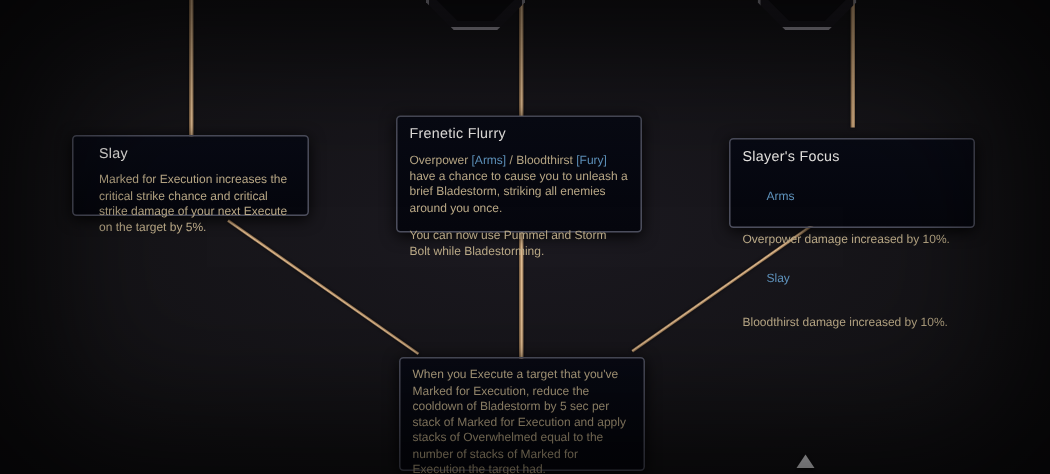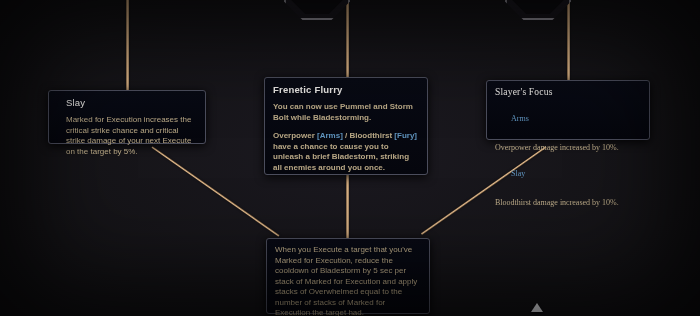--- a/index.html
+++ b/index.html
@@ -79,27 +79,27 @@
   </div>
   <div class="node" style="left:505px;top:-46px;">
     <div class="inner"></div>
   </div>
 
   <div class="tip" style="left:48px;top:90px;width:158px;height:54px;padding-left:17px;">
     <p class="ttl">Slay</p>
     <p class="body">Marked for Execution increases the critical strike chance and critical strike damage of your next Execute on the target by 5%.</p>
   </div>
 
-  <div class="tip" style="left:264px;top:77px;width:164px;height:98px;font-weight:bold;">
+  <div class="tip" style="left:264px;top:77px;width:164px;height:78px;">
     <p class="ttl">Frenetic Flurry</p>
+    <p class="body"><span>Overpower </span><span class="spec">[Arms]</span><span> / Bloodthirst </span><span class="spec">[Fury]</span><span> have a chance to cause you to unleash a brief Bladestorm, striking all enemies around you once.</span></p>
     <p class="body">You can now use Pummel and Storm Bolt while Bladestorming.</p>
-    <p class="body"><span>Overpower </span><span class="spec">[Arms]</span><span> / Bloodthirst </span><span class="spec">[Fury]</span><span> have a chance to cause you to unleash a brief Bladestorm, striking all enemies around you once.</span></p>
   </div>
 
-  <div class="tip" style="left:486px;top:80px;width:164px;height:60px;font-family:Liberation Serif, serif;">
+  <div class="tip" style="left:486px;top:92px;width:164px;height:60px;">
     <p class="ttl">Slayer's Focus</p>
     <div class="grp">
       <p class="spechdr">Arms</p>
       <p class="body">Overpower damage increased by 10%.</p>
     </div>
     <div class="grp">
       <p class="spechdr">Slay</p>
       <p class="body">Bloodthirst damage increased by 10%.</p>
     </div>
   </div>

